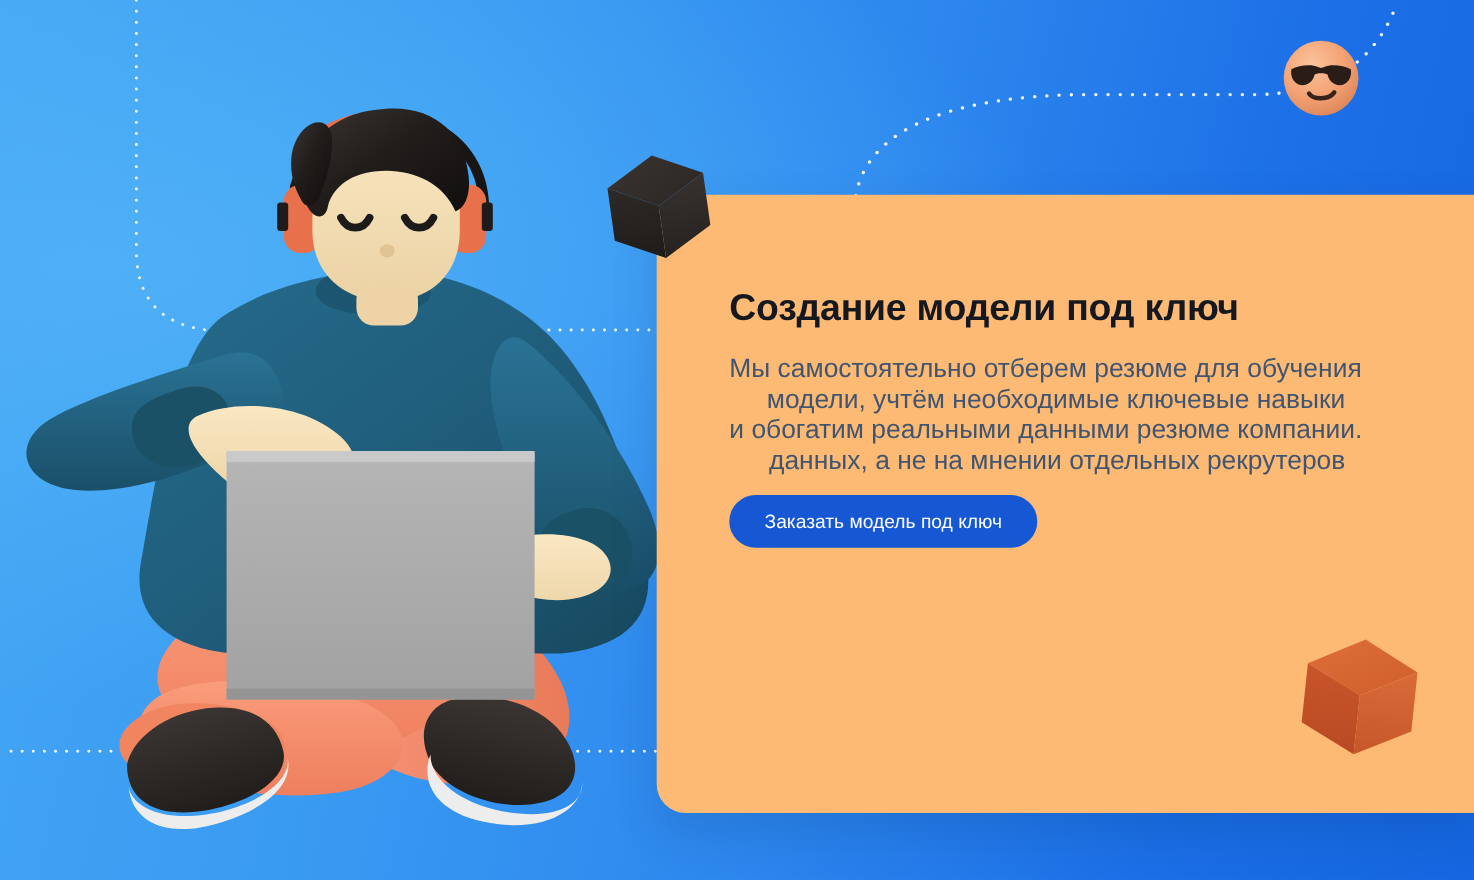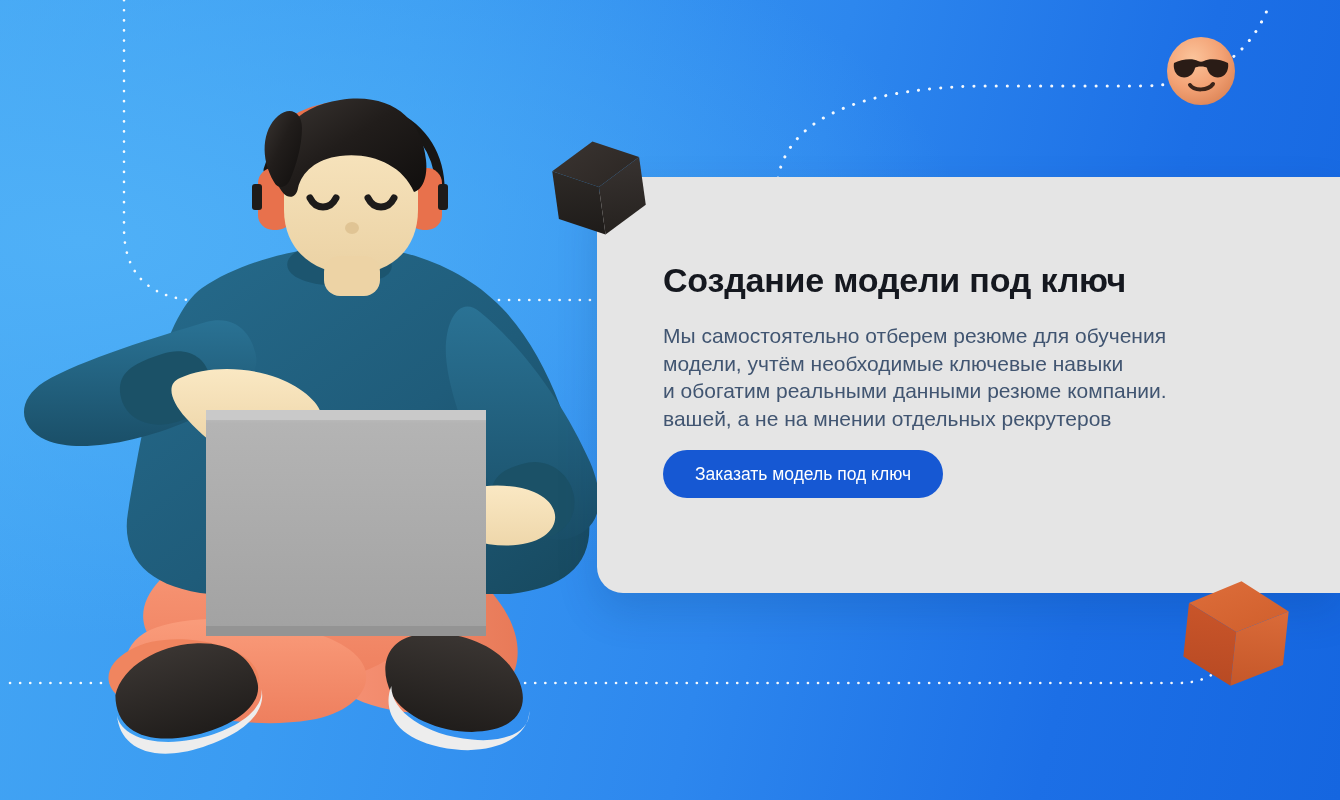--- a/index.html
+++ b/index.html
@@ -51,22 +51,22 @@
     stroke-width: 2.6;
     stroke-dasharray: 0.1 10;
   }
 
   
   .card {
     position: absolute;
     left: 597px;
     top: 177px;
     width: 743px;
-    height: 416px;
-    background: #e5e5e5;
+    height: 562px;
+    background: #fdba74;
     border-radius: 26px 0 0 26px;
     box-shadow: 0 18px 42px rgba(8, 46, 97, .16);
   }
 
   .card-inner {
     position: absolute;
     left: 66px;
     top: 83px;
     width: 560px;
   }
@@ -76,24 +76,25 @@
     font-size: 34px;
     line-height: 40px;
     font-weight: bold;
     letter-spacing: -.2px;
     color: #15181F;
     white-space: nowrap;
   }
 
   .body-copy {
     margin: 22px 0 0 0;
-    font-size: 21px;
+    font-size: 24px;
     line-height: 27.5px;
     color: #415571;
     max-width: 560px;
+    text-align: right;
   }
   .body-copy .ln { display: block; white-space: nowrap; }
 
   .cta {
     display: inline-block;
     margin-top: 18px;
     padding: 0 32px;
     height: 48px;
     line-height: 48px;
     border: none;
@@ -261,21 +262,21 @@
     </g>
   </svg>
 
   <div class="card">
     <div class="card-inner">
       <h1 class="headline">Создание модели под ключ</h1>
       <p class="body-copy">
         <span class="ln">Мы самостоятельно отберем резюме для обучения</span>
         <span class="ln">модели, учтём необходимые ключевые навыки</span>
         <span class="ln">и обогатим реальными данными резюме компании.</span>
-        <span class="ln">вашей, а не на мнении отдельных рекрутеров</span>
+        <span class="ln">данных, а не на мнении отдельных рекрутеров</span>
       </p>
       <button class="cta">Заказать модель под ключ</button>
     </div>
   </div>
 
   <svg class="cube cube-dark" viewBox="0 0 96 102">
     <defs>
       <linearGradient id="cdTop" x1="0" y1="0" x2="1" y2="1">
         <stop offset="0%" stop-color="#3A3431"></stop>
         <stop offset="100%" stop-color="#2B2623"></stop>

